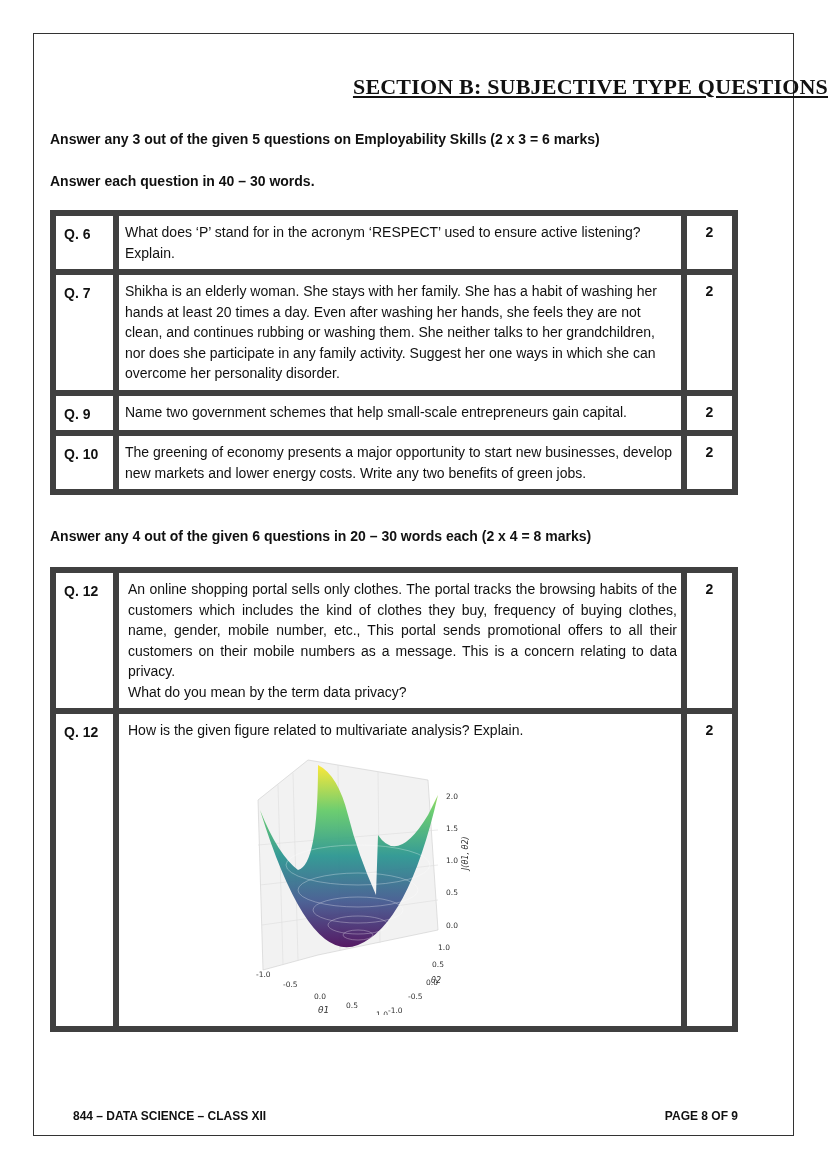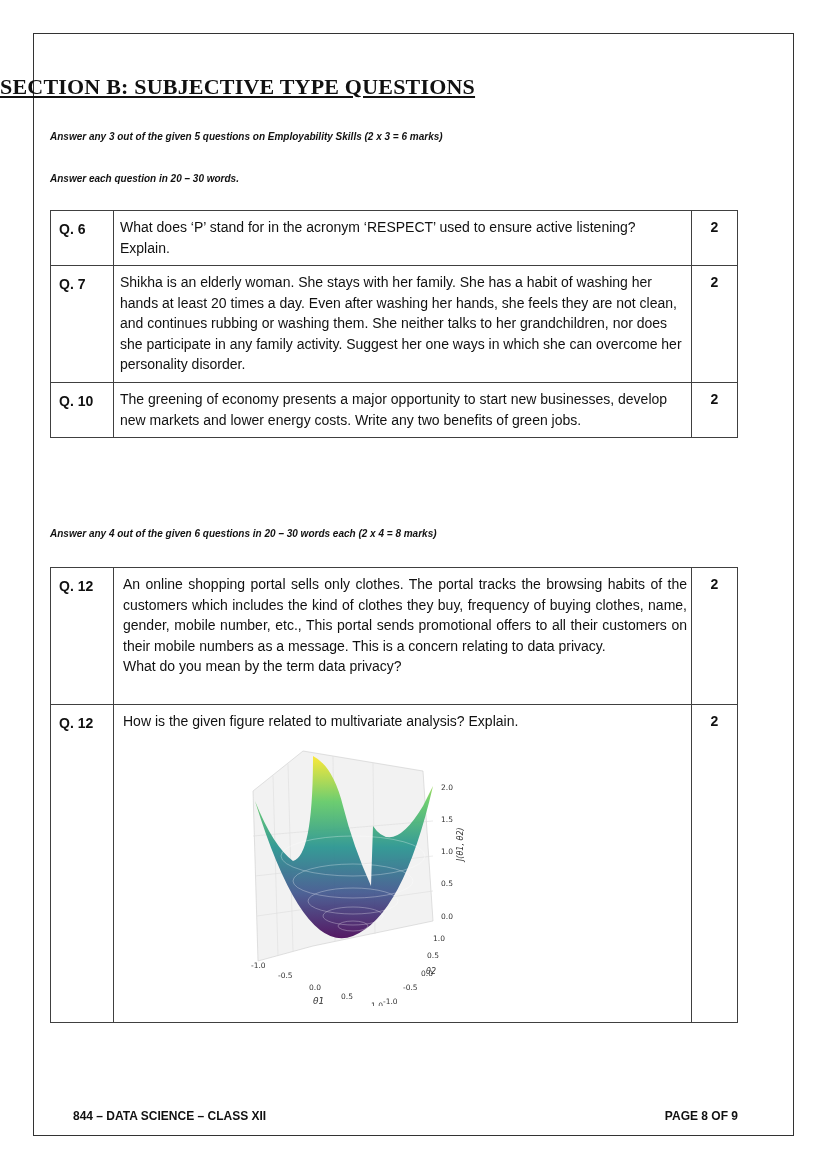--- a/index.html
+++ b/index.html
@@ -1,47 +1,52 @@
 <!DOCTYPE html>
 <html><head>
 <meta charset="utf-8">
 <style>
   html,body{margin:0;padding:0;background:#fff;}
   body{width:828px;height:1170px;position:relative;font-family:"Liberation Sans",sans-serif;color:#111;overflow:hidden;}
   .frame{position:absolute;left:33px;top:33px;width:761px;height:1103px;border:1px solid #333;box-sizing:border-box;}
-  .title{position:absolute;left:0;width:828px;top:74px;text-align:left;font-family:"Liberation Serif",serif;font-weight:bold;font-size:22px;text-decoration:underline;letter-spacing:0.2px;}
-  .instr{position:absolute;left:50px;font-weight:bold;font-size:10px;font-style:italic;}
+  .title{position:absolute;left:0;width:828px;top:74px;text-align:right;font-family:"Liberation Serif",serif;font-weight:bold;font-size:22px;text-decoration:underline;letter-spacing:0.2px;}
+  .instr{position:absolute;left:50px;font-weight:bold;font-size:14px;}
   table.q{position:absolute;left:50px;width:688px;border-collapse:collapse;}
-  table.q td{border:1px solid #404040;vertical-align:top;font-size:14px;line-height:20.5px;margin-top:16px;}
+  table.q td{border:6px solid #404040;vertical-align:top;font-size:14px;line-height:20.5px;margin-top:16px;}
   td.num{width:63px;font-weight:bold;font-size:12px;padding:8px 0 6px 8px;box-sizing:border-box;}
   td.text{padding:6px 4px 6px 6px;}
   td.mark{width:43px;text-align:center;font-weight:bold;font-size:14px;padding-top:6px;}
   .just{text-align:justify;}
   .fig{display:block;margin:14px 0 0 120px;}
   .footer{position:absolute;top:1109px;font-weight:bold;font-size:12px;}
 </style>
 </head>
 <body>
 
 <div class="frame"></div>
 
 <div class="title">SECTION B: SUBJECTIVE TYPE QUESTIONS</div>
 <div class="instr" style="top:131px">Answer any 3 out of the given 5 questions on Employability Skills (2 x 3 = 6 marks)</div>
-<div class="instr" style="top:173px">Answer each question in 20 – 30 words.</div>
+<div class="instr" style="top:173px">Answer each question in 40 – 30 words.</div>
 
 <table class="q" style="top:210px">
   <tbody>
       <tr style="height:55px">
     <td class="num">Q. 6</td>
     <td class="text">What does ‘P’ stand for in the acronym ‘RESPECT’ used to ensure active listening? Explain.</td>
     <td class="mark">2</td>
   </tr>
   <tr style="height:117px">
     <td class="num">Q. 7</td>
     <td class="text">Shikha is an elderly woman. She stays with her family. She has a habit of washing her hands at least 20 times a day. Even after washing her hands, she feels they are not clean, and continues rubbing or washing them. She neither talks to her grandchildren, nor does she participate in any family activity. Suggest her one ways in which she can overcome her personality disorder.</td>
+    <td class="mark">2</td>
+  </tr>
+  <tr style="height:35px">
+    <td class="num">Q. 9</td>
+    <td class="text">Name two government schemes that help small-scale entrepreneurs gain capital.</td>
     <td class="mark">2</td>
   </tr>
   <tr style="height:55px">
     <td class="num">Q. 10</td>
     <td class="text">The greening of economy presents a major opportunity to start new businesses, develop new markets and lower energy costs. Write any two benefits of green jobs.</td>
     <td class="mark">2</td>
   </tr>
 </tbody>
   </table>
 

